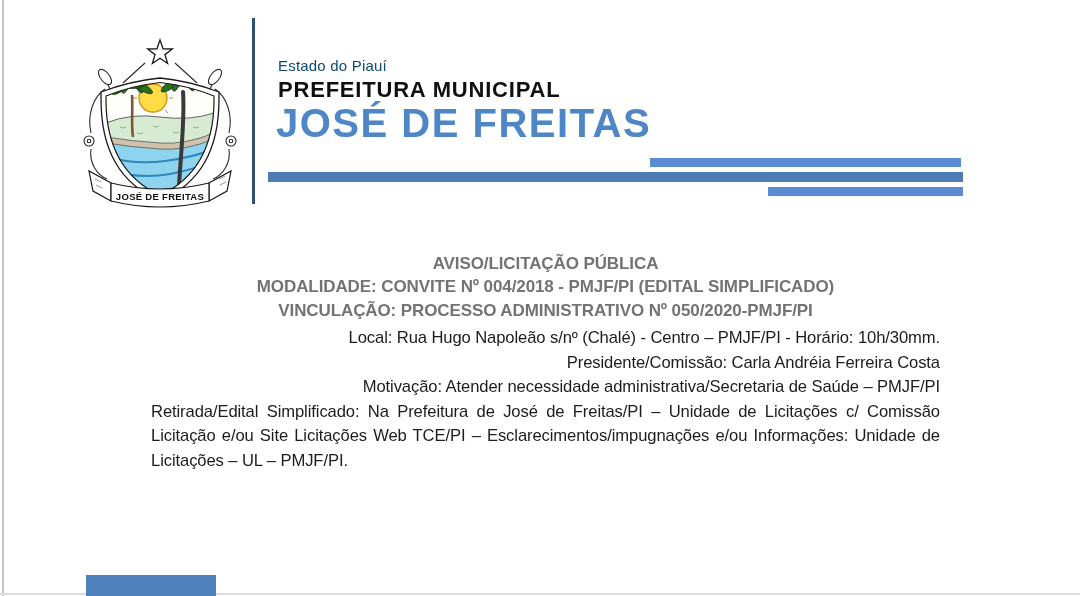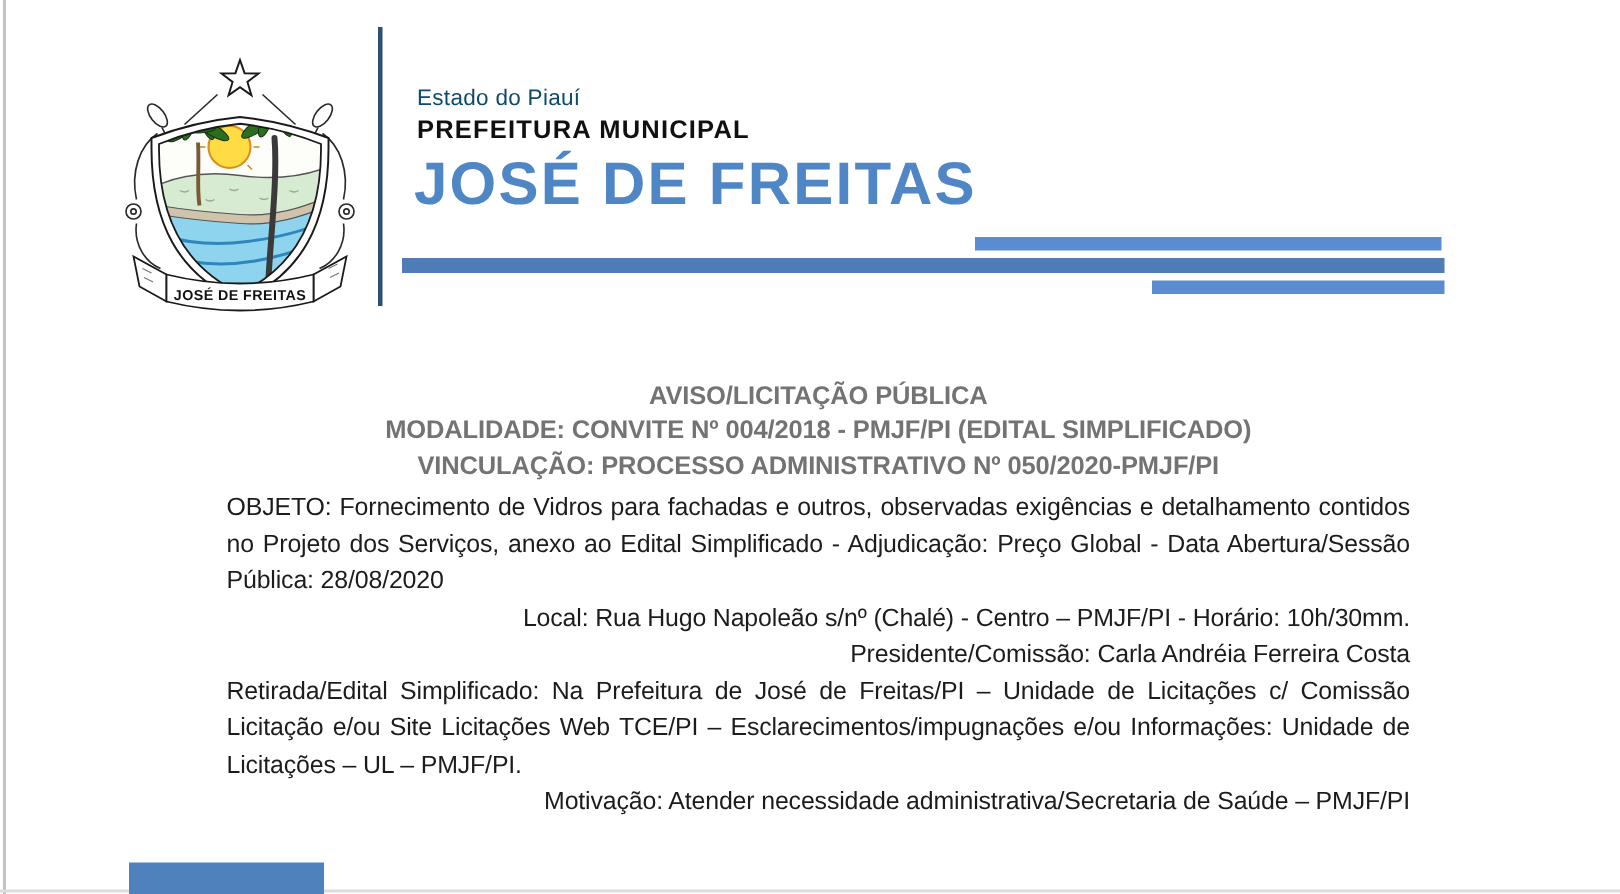--- a/index.html
+++ b/index.html
@@ -11,21 +11,21 @@
     font-family:"Liberation Sans", sans-serif;
   }
   
   .edge-left{position:absolute;left:2px;top:0;width:2px;height:596px;background:#bfc4c9;}
   .edge-bottom{position:absolute;left:0;top:593px;width:1080px;height:2px;background:#dcdcdc;}
 
   
   .crest{position:absolute;left:75px;top:37px;width:170px;height:175px;}
   .divider{position:absolute;left:252px;top:18px;width:2.5px;height:186px;background:#2f4e75;}
   .hdr-state{position:absolute;left:278px;top:57px;font-size:15px;color:#0c4a6e;letter-spacing:.2px;}
-  .hdr-muni{position:absolute;left:278px;top:77px;font-size:17px;font-weight:bold;color:#101010;letter-spacing:.8px;}
+  .hdr-muni{position:absolute;left:278px;top:77px;font-size:22px;font-weight:bold;color:#101010;letter-spacing:.8px;}
   .hdr-city{position:absolute;left:276px;top:101px;font-size:40px;font-weight:bold;color:#4f86c6;letter-spacing:1.5px;}
   .bar{position:absolute;}
   .bar-top{left:650px;top:158px;width:311px;height:9px;background:#5b8bd0;}
   .bar-mid{left:268px;top:172px;width:695px;height:10px;background:#4f7cb4;}
   .bar-bot{left:768px;top:187px;width:195px;height:9px;background:#5b8bd0;}
 
   
   .content{position:absolute;left:151px;top:252px;width:789px;color:#1c1c1c;}
   .title-line{
     text-align:center;font-weight:bold;font-size:17px;line-height:23.4px;
@@ -146,22 +146,21 @@
 
   <div class="bar bar-top"></div>
   <div class="bar bar-mid"></div>
   <div class="bar bar-bot"></div>
 
   <div class="content">
     <div class="title-line">AVISO/LICITAÇÃO PÚBLICA</div>
     <div class="title-line">MODALIDADE: CONVITE Nº 004/2018 - PMJF/PI (EDITAL SIMPLIFICADO)</div>
     <div class="title-line">VINCULAÇÃO: PROCESSO ADMINISTRATIVO Nº 050/2020-PMJF/PI</div>
     <div class="spacer"></div>
-    <p class="para p-justify">OBJETO: Fornecimento de Vidros para fachadas e outros, observadas exigências e detalhamento contidos no Projeto dos Serviços, anexo ao Edital Simplificado - Adjudicação: Preço Global - Data Abertura/Sessão Pública: 28/08/2020</p>
     <p class="para">Local: Rua Hugo Napoleão s/nº (Chalé) - Centro – PMJF/PI - Horário: 10h/30mm.</p>
     <p class="para">Presidente/Comissão: Carla Andréia Ferreira Costa</p>
+    <p class="para">Motivação: Atender necessidade administrativa/Secretaria de Saúde – PMJF/PI</p>
     <p class="para p-justify">Retirada/Edital Simplificado: Na Prefeitura de José de Freitas/PI – Unidade de Licitações c/ Comissão Licitação e/ou Site Licitações Web TCE/PI – Esclarecimentos/impugnações e/ou Informações: Unidade de Licitações – UL – PMJF/PI.</p>
-    <p class="para">Motivação: Atender necessidade administrativa/Secretaria de Saúde – PMJF/PI</p>
   </div>
 
   <div class="footer-bar"></div>
 
 </div>
 
 </body></html>

